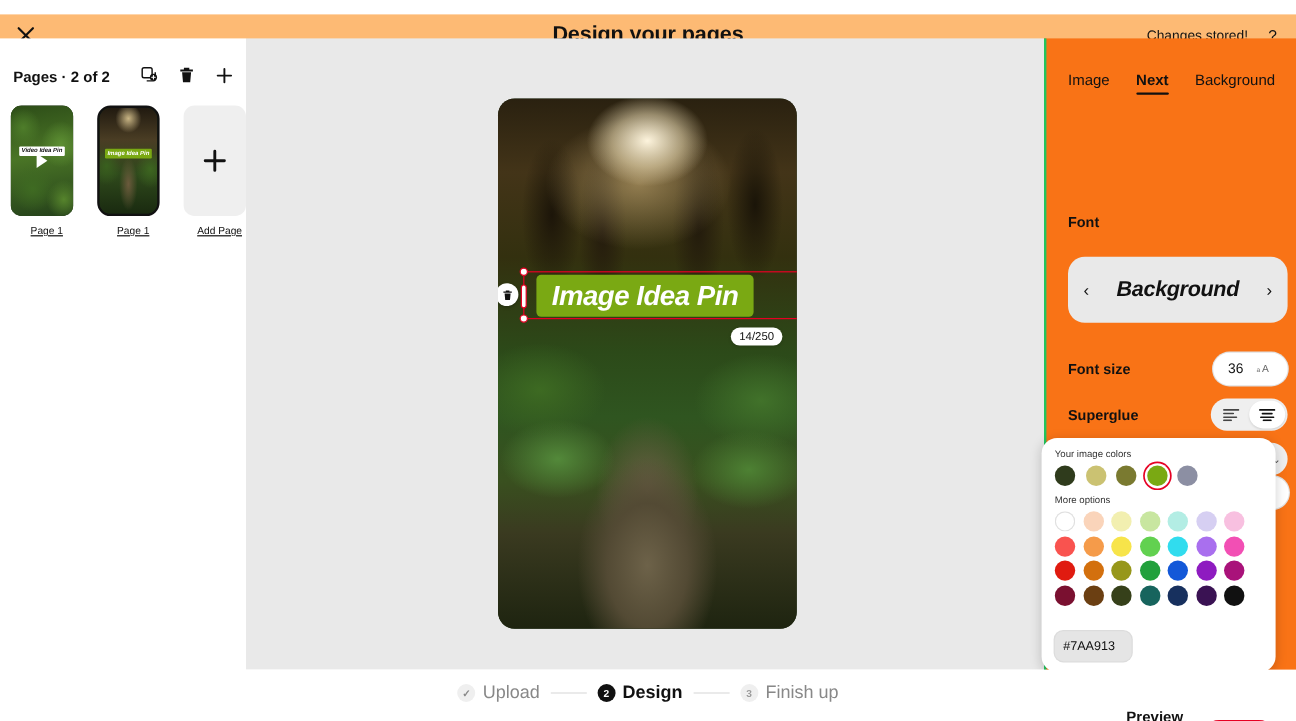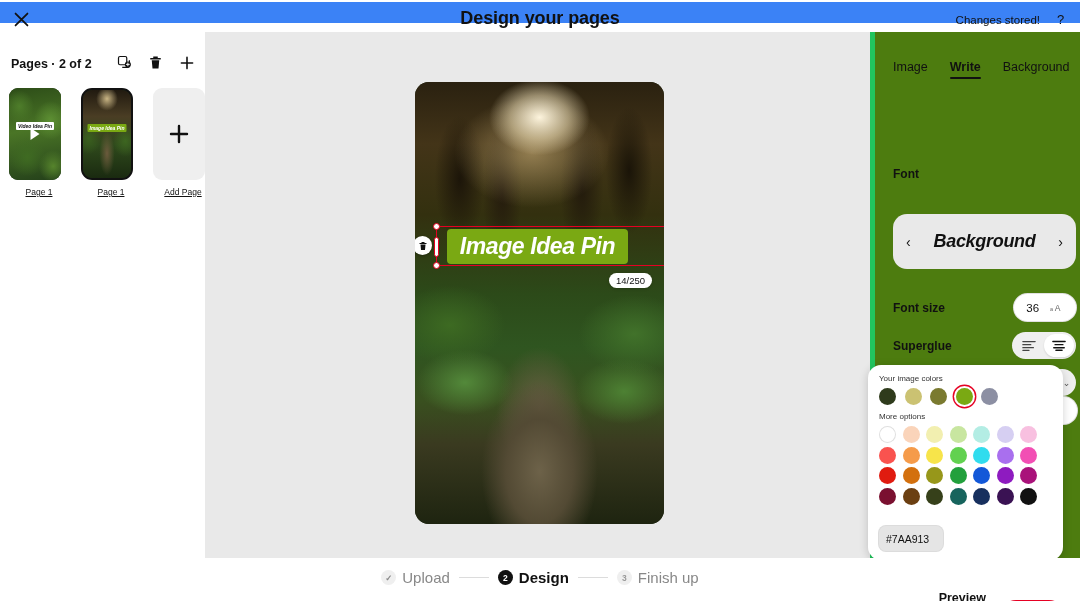--- a/index.html
+++ b/index.html
@@ -6,22 +6,22 @@
   html, body {
     width: 1080px; height: 601px;
     font-family: "Liberation Sans", sans-serif;
     background: #fff; color: #111;
     overflow: hidden;
   }
   .app { position: relative; width: 1080px; height: 601px; }
 
   
   .header {
-    position: absolute; top: 2px; left: 0; width: 1080px; height: 21px;
-    display: flex; align-items: center; background: #3b82f6;
+    position: absolute; top: 12px; left: 0; width: 1080px; height: 21px;
+    display: flex; align-items: center; background: #fdba74;
   }
   .close-btn {
     position: absolute; left: 8px; top: 4px;
     width: 26px; height: 26px; display: flex;
     align-items: center; justify-content: center;
     cursor: pointer; background: none; border: none;
   }
   .header-title {
     position: absolute; left: 0; width: 1080px; text-align: center;
     font-size: 18px; font-weight: bold; color: #111; top: 6px;
@@ -187,21 +187,21 @@
     position: absolute; left: 194px; top: 191px;
     background: #fff; border-radius: 9px;
     padding: 2px 7px; font-size: 9.5px; color: #111;
     box-shadow: 0 1px 3px rgba(0,0,0,.18);
   }
 
   
   .right-panel {
     position: absolute; left: 870px; top: 32px;
     width: 210px; height: 569px;
-    background: #4d7c0f; border-left: 5px solid #22c55e;
+    background: #f97316; border-left: 2px solid #22c55e;
   }
   .tabs {
     position: absolute; left: 0; top: 28px;
     width: 210px; display: flex; gap: 22px;
     padding-left: 18px;
   }
   .tab {
     font-size: 12.5px; color: #111; cursor: pointer;
     padding-bottom: 5px; position: relative;
   }
@@ -210,21 +210,21 @@
     content: ""; position: absolute; left: 0; right: 0;
     bottom: 0; height: 2.5px; background: #111; border-radius: 2px;
   }
   .desc {
     position: absolute; left: 18px; top: 72px;
     width: 180px; font-size: 11.5px; line-height: 15px; color: #111;
   }
   .field-label {
     font-size: 12px; font-weight: bold; color: #111;
   }
-  .lbl-font { position: absolute; left: 18px; top: 135px; }
+  .lbl-font { position: absolute; left: 18px; top: 146px; }
   .font-picker {
     position: absolute; left: 18px; top: 182px;
     width: 183px; height: 55px; background: #e9e9e9;
     border-radius: 14px; display: flex; align-items: center;
     justify-content: space-between; padding: 0 13px; cursor: pointer;
   }
   .font-name {
     font-size: 18px; font-weight: bold; font-style: italic;
     color: #111; letter-spacing: -0.3px;
   }
@@ -437,21 +437,21 @@
         </div>
       </div>
 
       <div class="char-count">14/250</div>
     </div>
   </div>
 
   <div class="right-panel">
     <div class="tabs">
       <div class="tab">Image</div>
-      <div class="tab active">Write</div>
+      <div class="tab active">Next</div>
       <div class="tab">Background</div>
     </div>
 
 
     <div class="field-label lbl-font">Font</div>
 
     <div class="font-picker">
       <span class="arrow">‹</span>
       <span class="font-name">Background</span>
       <span class="arrow">›</span>

